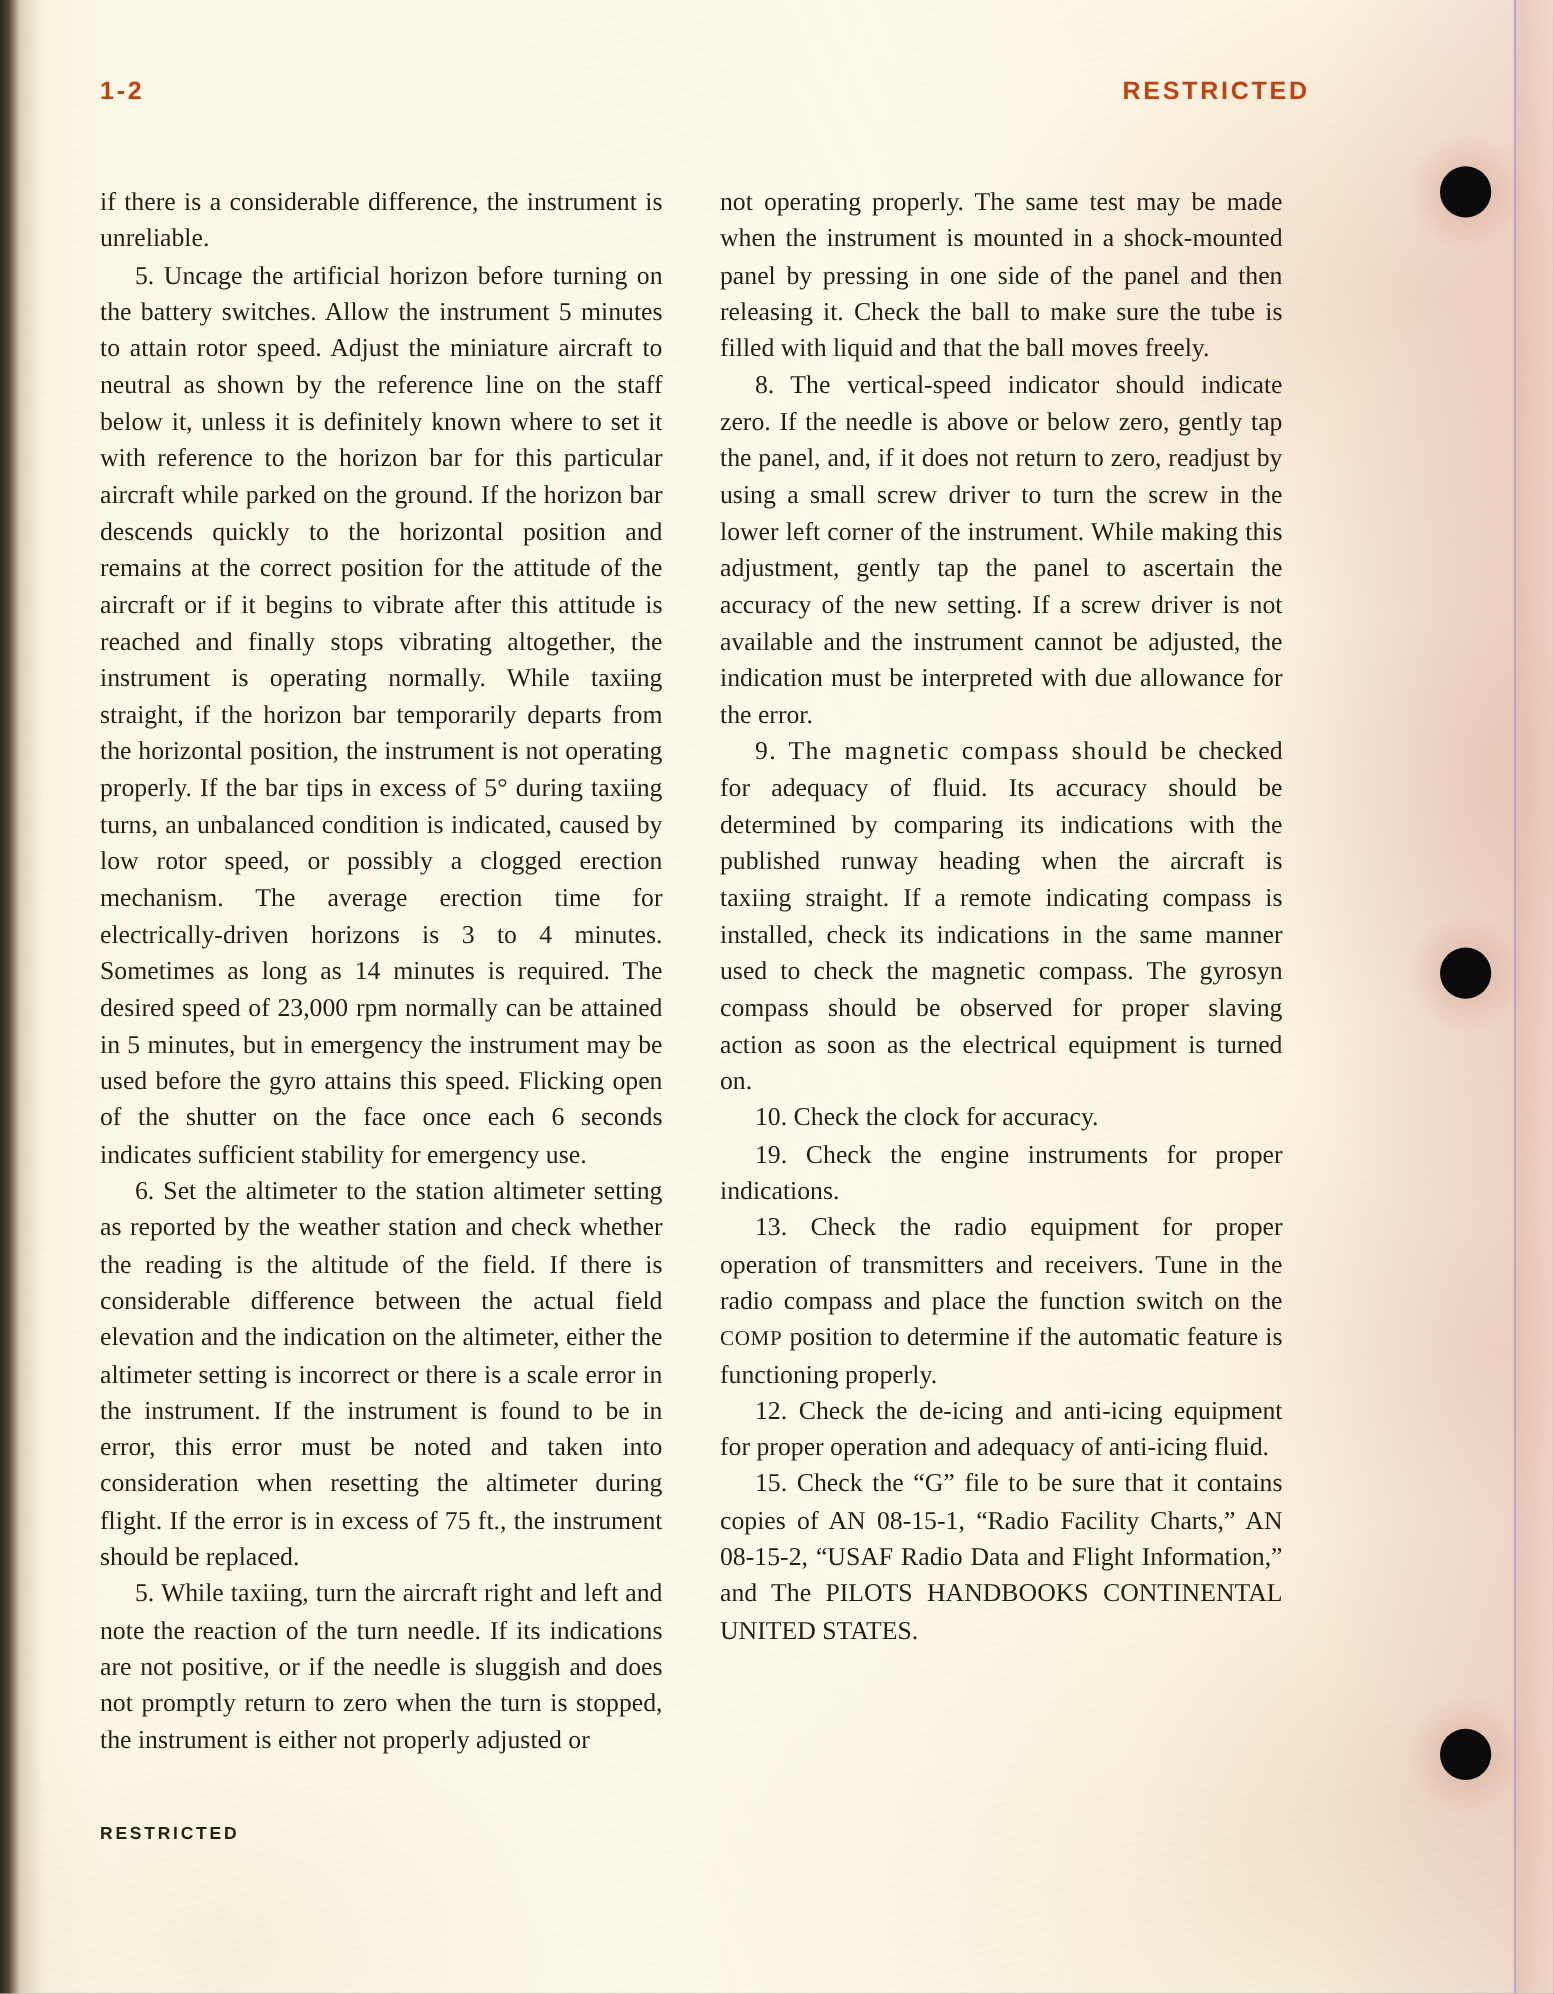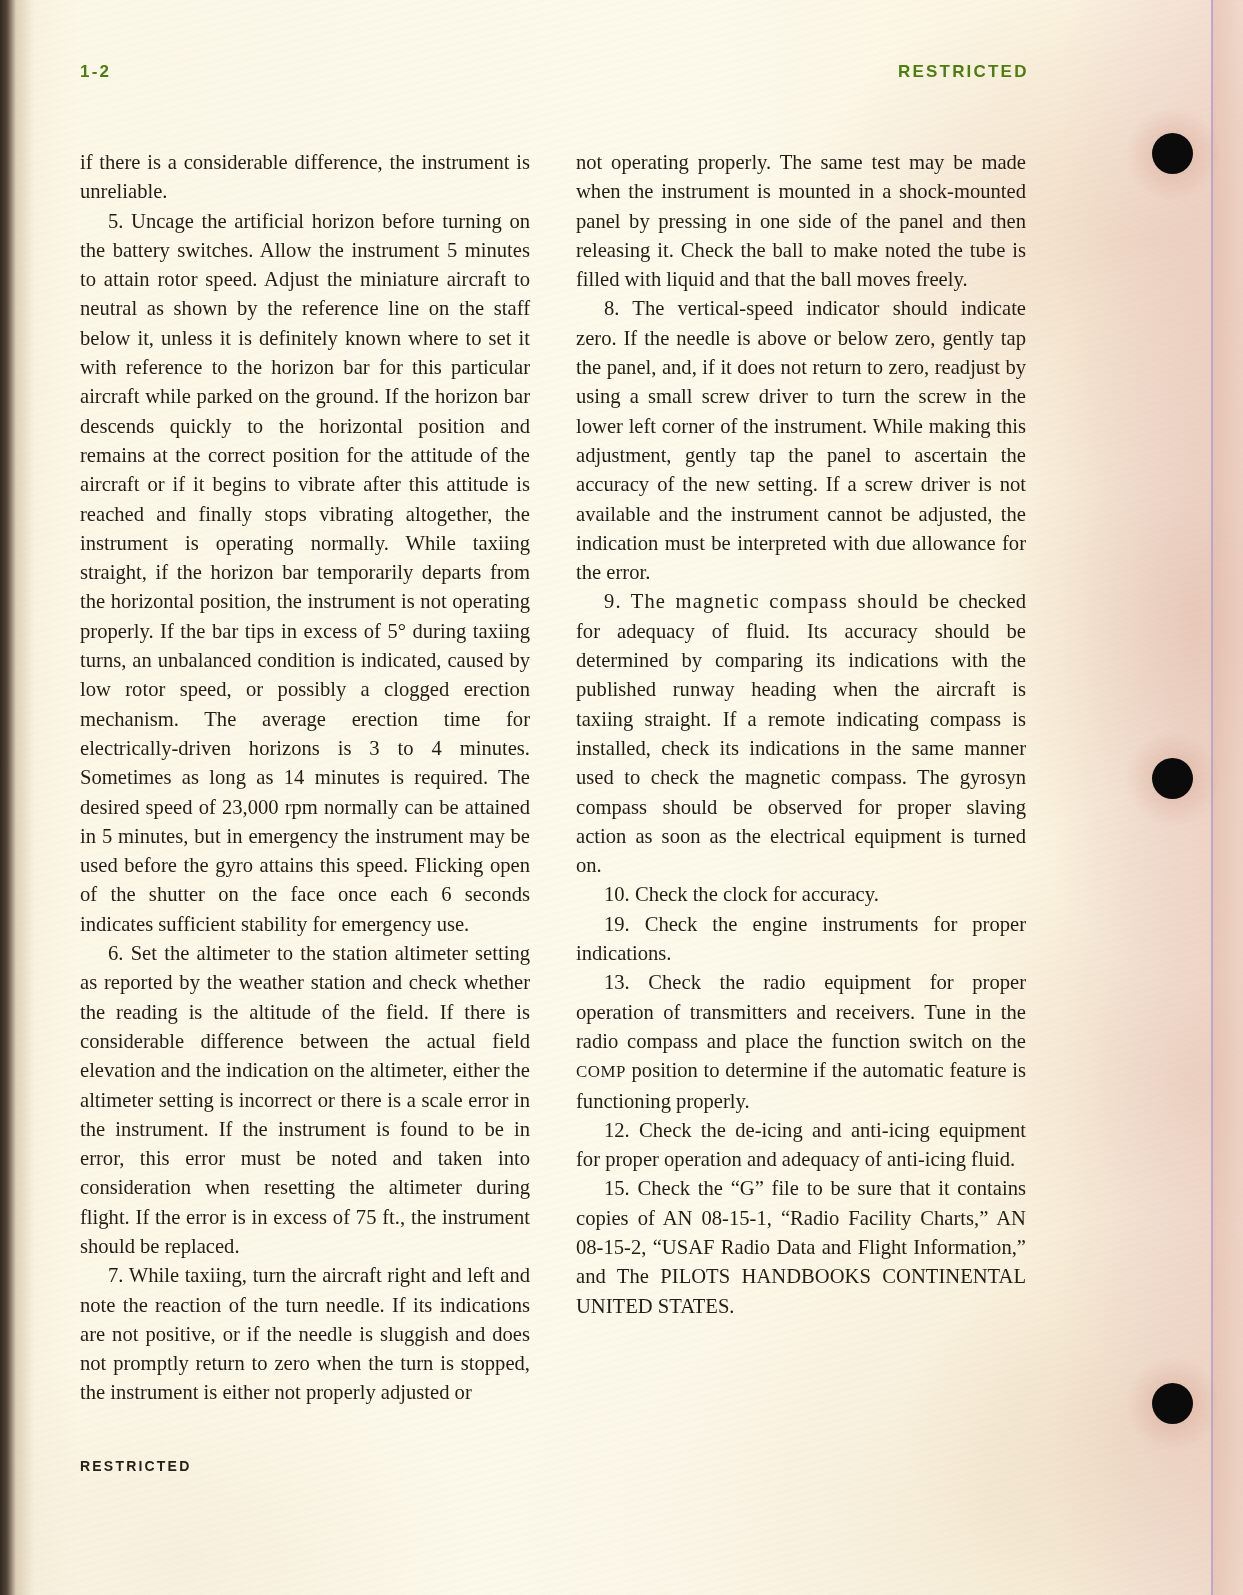--- a/index.html
+++ b/index.html
@@ -86,23 +86,23 @@
     position: absolute;
     left: 0; top: 0;
     width: 1243px;
     height: 1595px;
   }
   .running-head {
     position: absolute;
     top: 62px;
     font-family: "Liberation Sans", "DejaVu Sans", sans-serif;
     font-weight: bold;
-    font-size: 17px;
+    font-size: 20px;
     letter-spacing: 2.2px;
-    color: #4d7c0f;
+    color: #c2410c;
   }
   .folio { left: 80px; }
   .head-restricted { left: 898px; }
   .foot-restricted {
     position: absolute;
     left: 80px;
     top: 1458px;
     font-family: "Liberation Sans", "DejaVu Sans", sans-serif;
     font-weight: bold;
     font-size: 14px;
@@ -170,25 +170,25 @@
 
     <div class="running-head folio">1-2</div>
     <div class="running-head head-restricted">RESTRICTED</div>
 
     <div class="columns">
 
       <div class="col">
         <p>if there is a considerable difference, the instrument is unreliable.</p>
         <p class="indent">5.  Uncage the artificial horizon before turning on the battery switches. Allow the instrument 5 minutes to attain rotor speed. Adjust the miniature aircraft to neutral as shown by the reference line on the staff below it, unless it is definitely known where to set it with reference to the horizon bar for this particular aircraft while parked on the ground. If the horizon bar descends quickly to the horizontal position and remains at the correct position for the attitude of the aircraft or if it begins to vibrate after this attitude is reached and finally stops vibrating altogether, the instrument is operating normally. While taxiing straight, if the horizon bar temporarily departs from the horizontal position, the instrument is not operating properly. If the bar tips in excess of 5° during taxiing turns, an unbalanced condition is indicated, caused by low rotor speed, or possibly a clogged erection mechanism. The average erection time for electrically-driven horizons is 3 to 4 minutes. Sometimes as long as 14 minutes is required. The desired speed of 23,000 rpm normally can be attained in 5 minutes, but in emergency the instrument may be used before the gyro attains this speed. Flicking open of the shutter on the face once each 6 seconds indicates sufficient stability for emergency use.</p>
         <p class="indent">6.  Set the altimeter to the station altimeter setting as reported by the weather station and check whether the reading is the altitude of the field. If there is considerable difference between the actual field elevation and the indication on the altimeter, either the altimeter setting is incorrect or there is a scale error in the instrument. If the instrument is found to be in error, this error must be noted and taken into consideration when resetting the altimeter during flight. If the error is in excess of 75 ft., the instrument should be replaced.</p>
-        <p class="indent">7.  While taxiing, turn the aircraft right and left and note the reaction of the turn needle. If its indications are not positive, or if the needle is sluggish and does not promptly return to zero when the turn is stopped, the instrument is either not properly adjusted or</p>
+        <p class="indent">5.  While taxiing, turn the aircraft right and left and note the reaction of the turn needle. If its indications are not positive, or if the needle is sluggish and does not promptly return to zero when the turn is stopped, the instrument is either not properly adjusted or</p>
       </div>
 
       <div class="col">
-        <p>not operating properly. The same test may be made when the instrument is mounted in a shock-mounted panel by pressing in one side of the panel and then releasing it. Check the ball to make noted the tube is filled with liquid and that the ball moves freely.</p>
+        <p>not operating properly. The same test may be made when the instrument is mounted in a shock-mounted panel by pressing in one side of the panel and then releasing it. Check the ball to make sure the tube is filled with liquid and that the ball moves freely.</p>
         <p class="indent">8.  The vertical-speed indicator should indicate zero. If the needle is above or below zero, gently tap the panel, and, if it does not return to zero, readjust by using a small screw driver to turn the screw in the lower left corner of the instrument. While making this adjustment, gently tap the panel to ascertain the accuracy of the new setting. If a screw driver is not available and the instrument cannot be adjusted, the indication must be interpreted with due allowance for the error.</p>
         <p class="indent loose">
           <span class="spaced">9.   The magnetic compass should be</span>
           <span>checked for adequacy of fluid. Its accuracy should be determined by comparing its indications with the published runway heading when the aircraft is taxiing straight. If a remote indicating compass is installed, check its indications in the same manner used to check the magnetic compass. The gyrosyn compass should be observed for proper slaving action as soon as the electrical equipment is turned on.</span>
         </p>
         <p class="indent">10.  Check the clock for accuracy.</p>
         <p class="indent">19.  Check the engine instruments for proper indications.</p>
         <p class="indent">
           <span>13.  Check the radio equipment for proper operation of transmitters and receivers. Tune in the radio compass and place the function switch on the </span><span class="sc">COMP</span><span> position to determine if the automatic feature is functioning properly.</span>
         </p>

